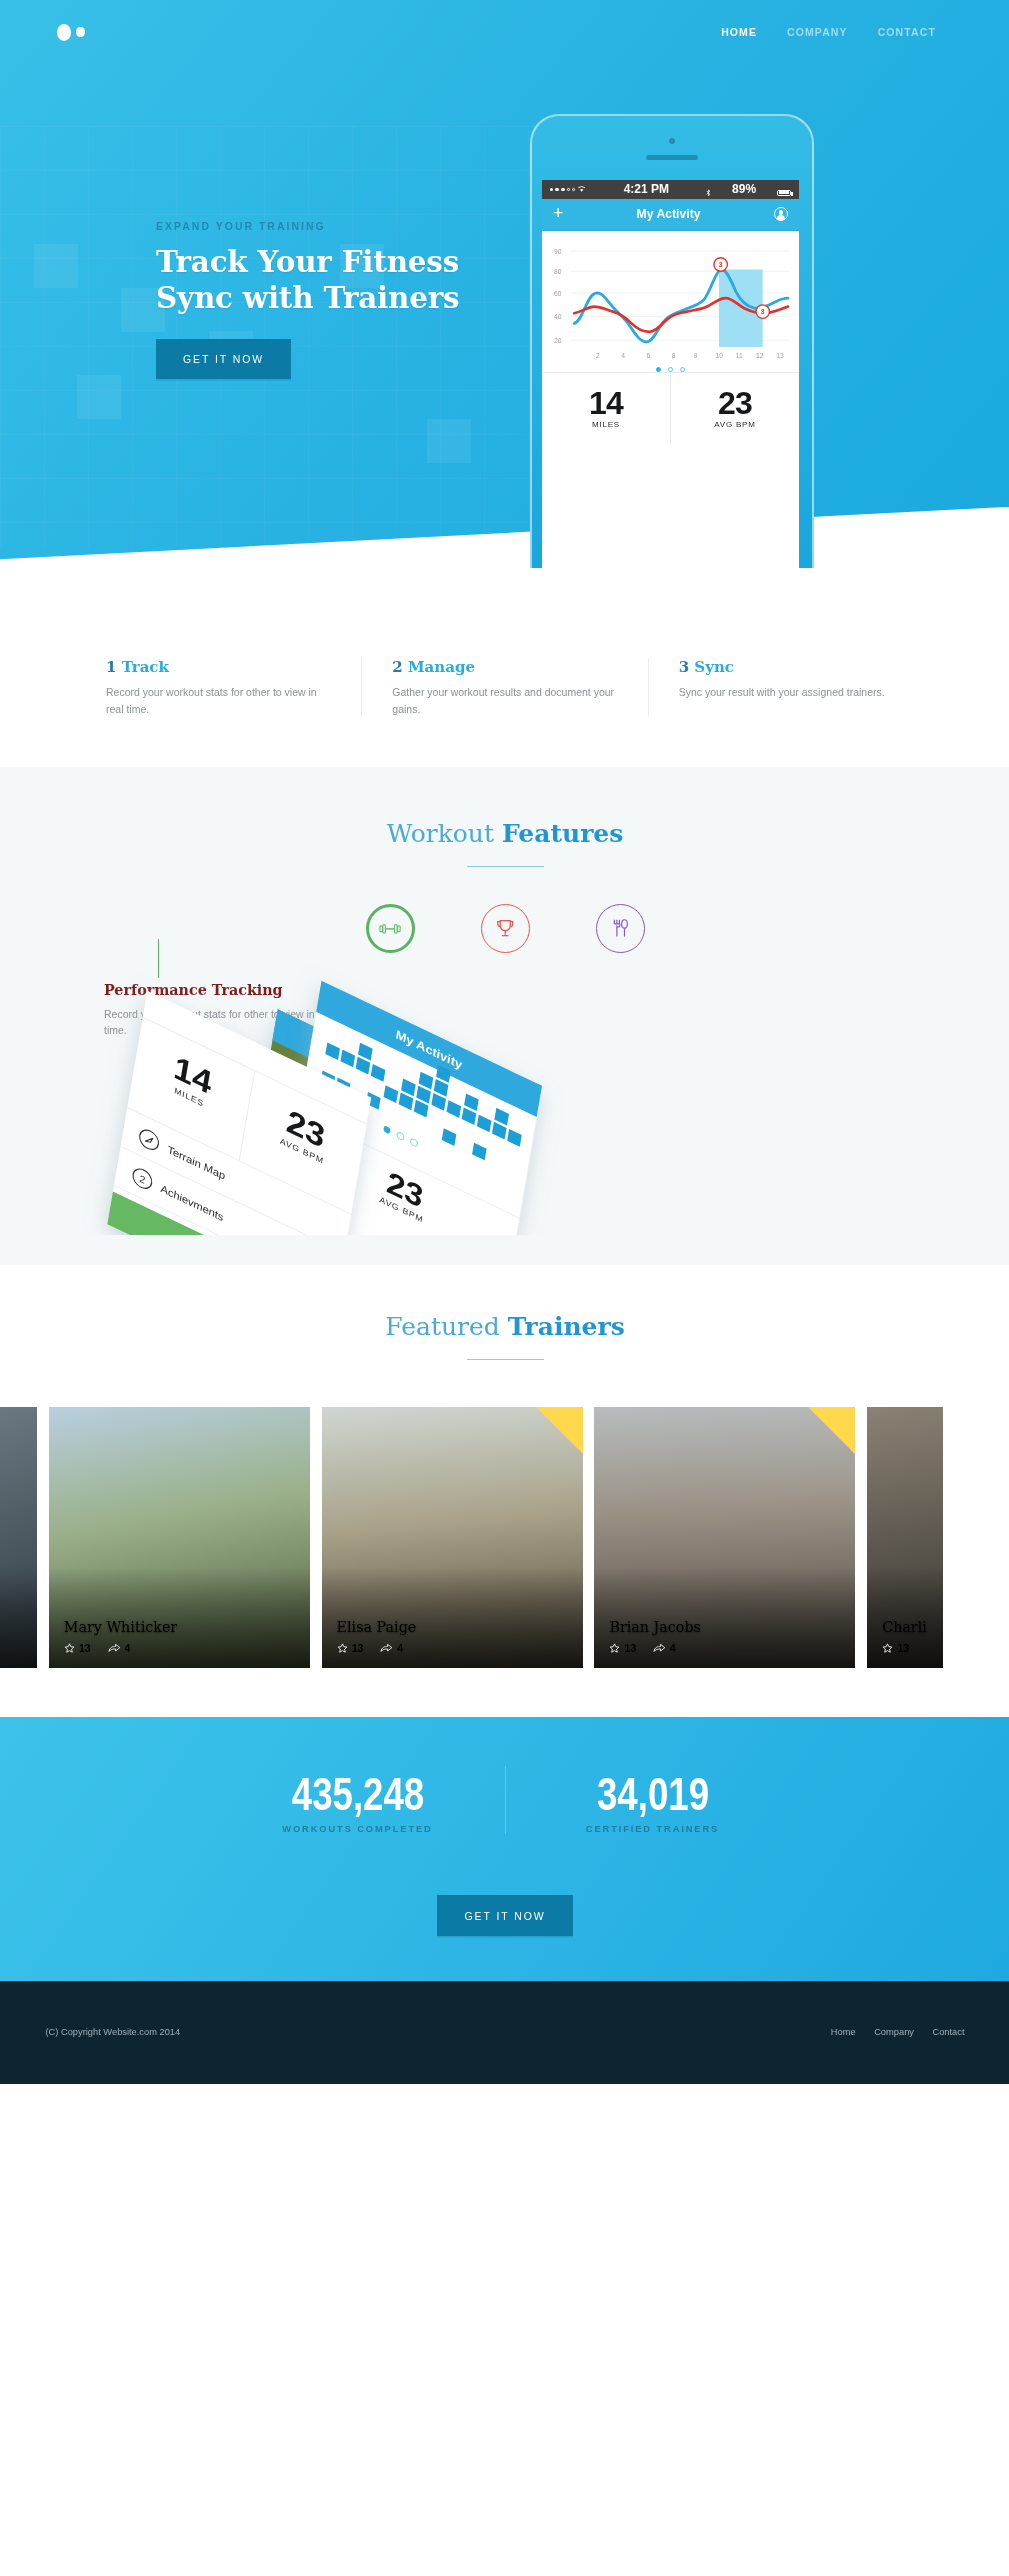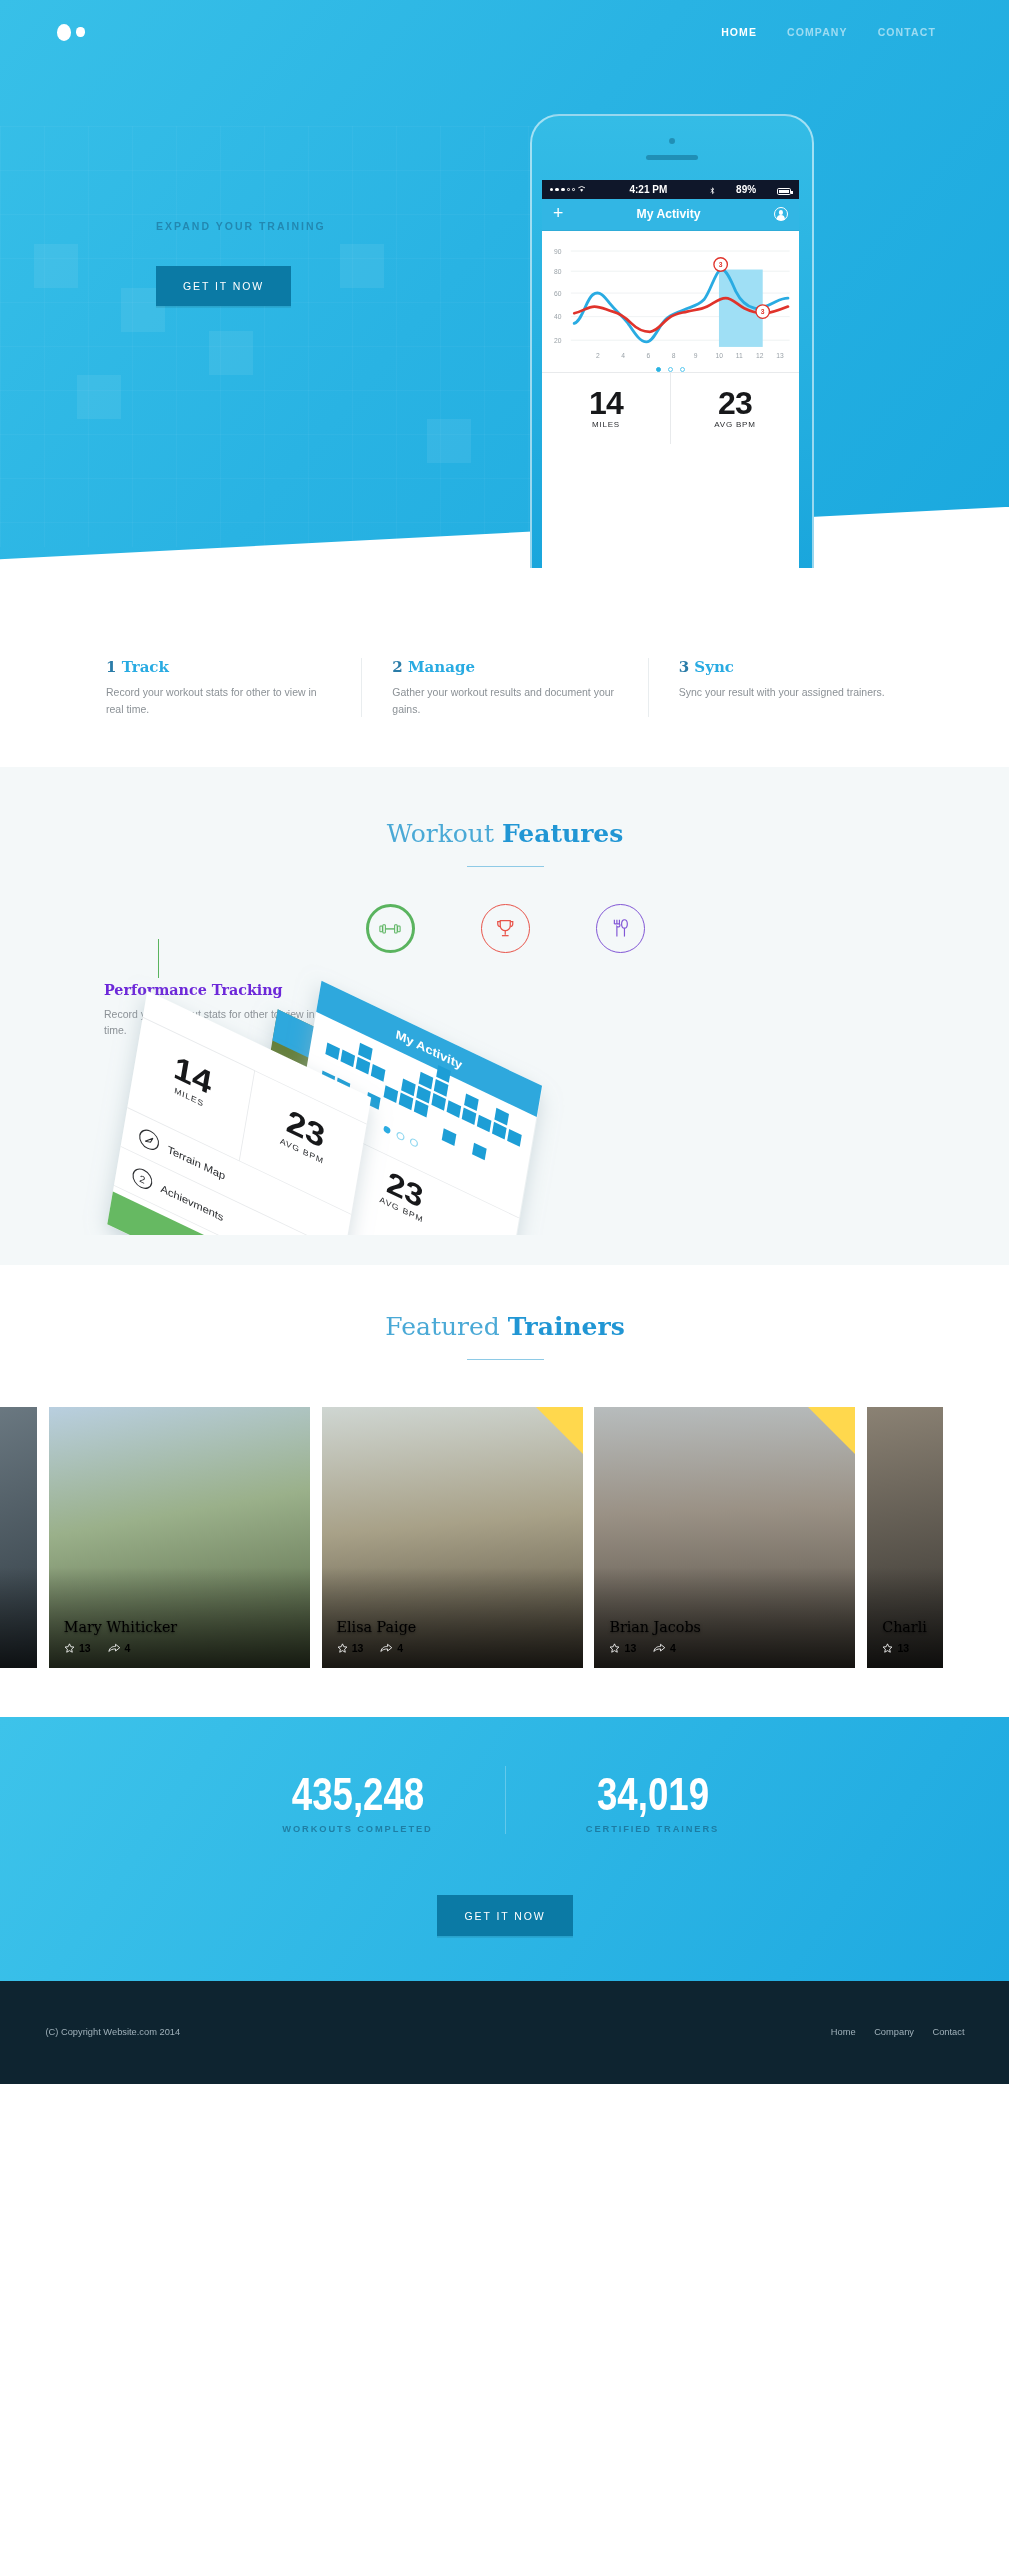--- a/index.html
+++ b/index.html
@@ -81,23 +81,23 @@
   }
   .phone-speaker { position:absolute; left:50%; top:39px; transform:translateX(-50%);
     width:52px; height:5px; border-radius:2.5px; background:rgba(10,90,125,.45); }
   .phone-cam { position:absolute; left:50%; top:22px; transform:translateX(-50%);
     width:5.9px; height:5.9px; border-radius:50%; background:rgba(10,90,125,.45); }
   .phone-screen {
     position:absolute; left:10px; top:64px; width:257px; bottom:0;
     background:#fff; overflow:hidden;
   }
   .status-bar {
-    height:18.5px; background:#0f172a; color:#fff;
+    height:18.5px; background:#404040; color:#fff;
     display:flex; align-items:center; justify-content:space-between;
-    padding:0 7.6px; font-size:10px; font-weight:bold;
+    padding:0 7.6px; font-size:12px; font-weight:bold;
   }
   .sb-left { display:flex; align-items:center; gap:2.5px; }
   .sig-dot { width:3.4px; height:3.4px; border-radius:50%; background:#fff; display:inline-block;}
   .sig-dot.hollow { background:transparent; border:0.8px solid #fff; width:2.5px; height:2.5px;}
   .sb-right { display:flex; align-items:flex-end; gap:21px; }
   .battery { width:14.3px; height:6.7px; border:0.8px solid #fff; border-radius:1.7px; position:relative; }
   .battery:after{ content:''; position:absolute; right:-2.5px; top:1.7px; width:1.7px;height:3.4px;background:#fff;}
   .battery span{ position:absolute; left:0.8px; top:0.8px; bottom:0.8px; width:10px; background:#fff;}
   .nav-bar {
     height:32px; background:#32b6e4; color:#fff;
@@ -145,21 +145,21 @@
   .feat-icons { display:flex; justify-content:center; gap:66px; margin-top:37px; }
   .feat-icon { width:49px; height:49px; border-radius:50%; display:flex;
     align-items:center; justify-content:center; background:transparent; }
   .fi-green { border:3.4px solid #5ab45f; }
   .fi-red   { border:1.7px solid #e8544a; }
   .fi-purple{ border:1.7px solid #8257d6; }
   .feat-connector { width:0.8px; height:39px; background:#5ab45f; margin:0 auto;
     position:absolute; left:158px; top:172px; }
 
   .feat-copy { position:absolute; left:104px; top:215px; width:252px; }
-  .feat-copy h4 { font-family:"DejaVu Serif", serif; font-size:14.3px; color:#6d28d9;
+  .feat-copy h4 { font-family:"DejaVu Serif", serif; font-size:14.3px; color:#7f1d1d;
     margin-bottom:7.6px; }
   .feat-copy p { color:#8b9196; font-size:10.5px; line-height:1.55; }
 
   .mock-stage { position:relative; height:278px; margin-top:3.4px; }
 
   
   .trainers { background:#fff; padding:47px 0 49px; }
   .trainer-row { display:flex; gap:11.8px; margin-top:47px;
     width:1068px; margin-left:-37px; }
   .tcard { position:relative; width:261px; height:261px; overflow:hidden; flex:none; }
@@ -215,20 +215,24 @@
       </div>
       <nav class="main-nav">
         <a href="#" class="active">HOME</a>
         <a href="#">COMPANY</a>
         <a href="#">CONTACT</a>
       </nav>
     </header>
 
     <div class="hero-copy">
       <div class="eyebrow">EXPAND YOUR TRAINING</div>
+      <h1 class="hero-title">
+        <span>Track Your Fitness</span><br>
+        <span>Sync with Trainers</span>
+      </h1>
       <button class="btn-primary">GET IT NOW</button>
     </div>
 
     <div class="phone">
       <div class="phone-cam"></div>
       <div class="phone-speaker"></div>
       <div class="phone-screen">
 
         <div class="status-bar">
           <div class="sb-left">

